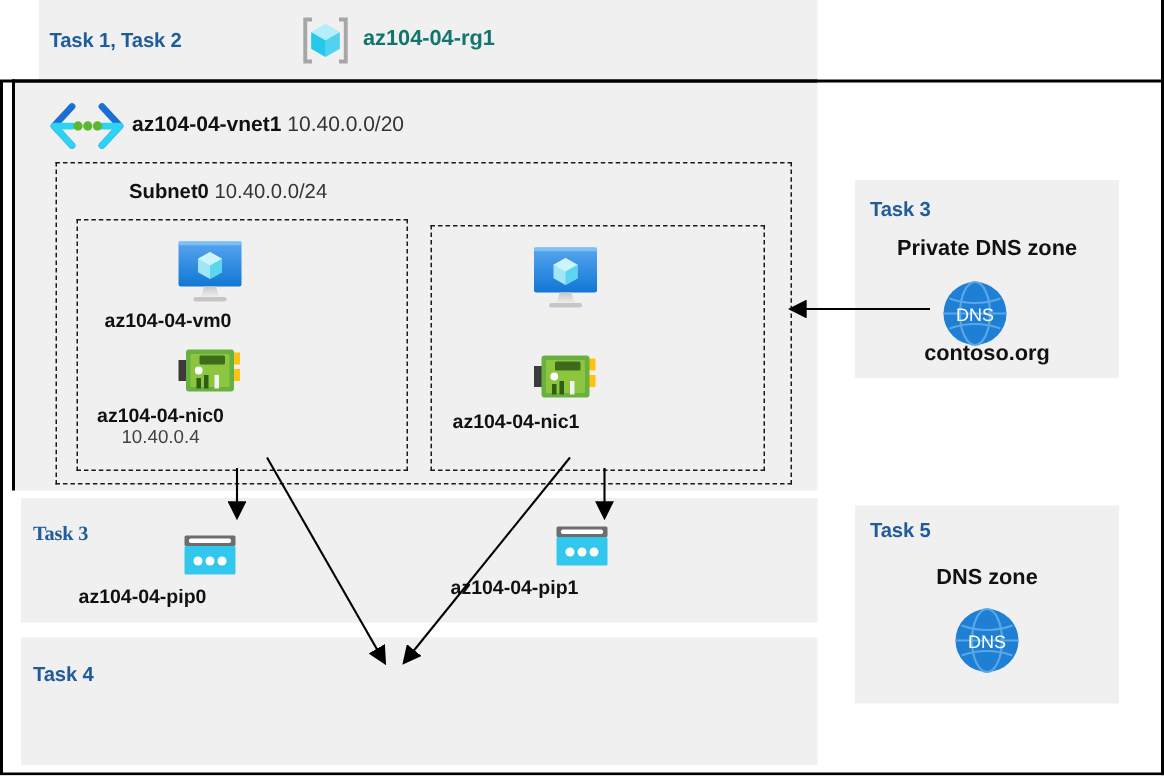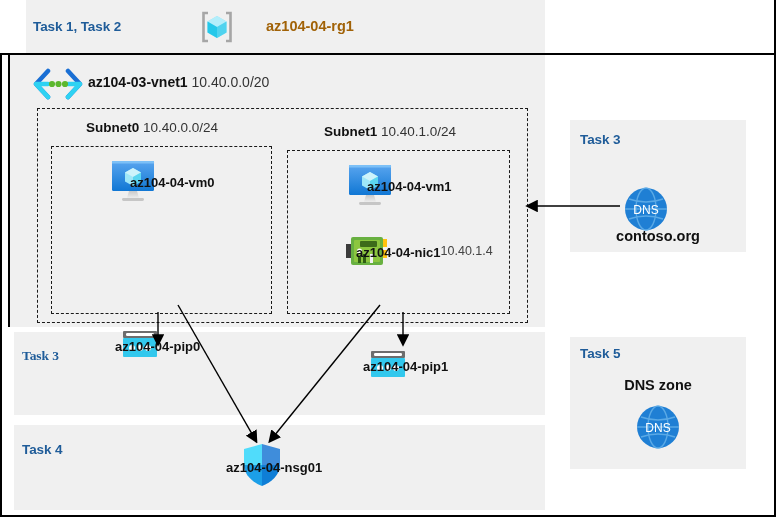--- a/index.html
+++ b/index.html
@@ -12,21 +12,21 @@
   .sub{font-size:12.5px;color:#444;text-align:center;white-space:nowrap;}
 
   
   #frame{position:absolute;left:0;top:0;width:776px;height:517px;box-sizing:border-box;padding-left:43px;}
 
   
   #rg-panel{position:absolute;left:26px;top:0;width:519px;height:53px;background:#f0f0f0;}
   #rg-header{position:absolute;left:26px;top:0;width:519px;height:53px;}
   #rg-task{position:absolute;left:7px;top:19px;}
   #rg-icon{position:absolute;left:172px;top:8px;width:38px;height:38px;}
-  #rg-name{position:absolute;left:216px;top:18px;font-weight:bold;font-size:14.5px;color:#a16207;margin-left:24px;}
+  #rg-name{position:absolute;left:216px;top:18px;font-weight:bold;font-size:14.5px;color:#0f766e;}
 
   
   #vnet-panel{position:absolute;left:8px;top:53px;width:537px;height:274px;
               background:#f0f0f0;border-top:2px solid #000;border-left:2px solid #000;
               box-sizing:border-box;}
   #vnet-icon{position:absolute;left:32px;top:68px;width:52px;height:32px;}
   #vnet-title{position:absolute;left:88px;top:74px;font-size:14px;color:#333;white-space:nowrap;}
   #vnet-title b{color:#111;}
 
   
@@ -47,28 +47,28 @@
   #task3-panel{left:14px;top:332px;width:531px;height:83px;}
   #task4-panel{left:14px;top:425px;width:531px;height:85px;}
   #task5-panel{left:570px;top:120px;width:176px;height:132px;}
   #task6-panel{left:570px;top:337px;width:176px;height:132px;}
   #task3-label{position:absolute;left:22px;top:348px;font-family:Liberation Serif, serif;}
   #task4-label{position:absolute;left:22px;top:442px;}
   #task5-label{position:absolute;left:580px;top:132px;}
   #task6-label{position:absolute;left:580px;top:346px;}
 
   
-  .node{position:absolute;display:flex;align-items:center;}
+  .node{position:absolute;display:flex;flex-direction:column;align-items:center;justify-content:center;}
   .icon-wrap{display:block;line-height:0;}
 
   #vm0{left:108px;top:159px;width:64px;}
   #vm1{left:345px;top:163px;width:64px;}
   #nic0{left:108px;top:228px;width:64px;}
   #nic1{left:345px;top:232px;width:64px;}
-  #pip0{left:120px;top:329px;width:40px;}
+  #pip0{left:120px;top:355px;width:40px;}
   #pip1{left:368px;top:349px;width:40px;}
   #nsg{left:240px;top:443px;width:44px;}
   #pdns{left:622px;top:185px;width:56px;}
   #dns6{left:634px;top:403px;width:48px;}
 
   .node .name{margin-top:3px;}
   #vm0 .name,#vm1 .name{position:relative;width:120px;left:-28px;}
   #nic0 .name,#nic1 .name,#nic0 .sub,#nic1 .sub{position:relative;width:130px;left:-33px;}
   #pip0 .name,#pip1 .name{position:relative;width:130px;left:-45px;margin-top:5px;}
   #nsg .name{position:relative;width:160px;left:-58px;margin-top:4px;}
@@ -108,28 +108,27 @@
     <svg width="52" height="32" viewBox="0 0 52 32">
       <path d="M16 3 L4 16 L16 29" fill="none" stroke="#1a6fd4" stroke-width="4.5" stroke-linecap="round" stroke-linejoin="round"></path>
       <path d="M16 16 L4 16 L16 29" fill="none" stroke="#2ed2f2" stroke-width="4.5" stroke-linecap="round" stroke-linejoin="round"></path>
       <path d="M36 3 L48 16 L36 29" fill="none" stroke="#1a6fd4" stroke-width="4.5" stroke-linecap="round" stroke-linejoin="round"></path>
       <path d="M36 16 L48 16 L36 29" fill="none" stroke="#2ed2f2" stroke-width="4.5" stroke-linecap="round" stroke-linejoin="round"></path>
       <circle cx="20" cy="16" r="3.1" fill="#5cb82e"></circle>
       <circle cx="26.5" cy="16" r="3.1" fill="#5cb82e"></circle>
       <circle cx="33" cy="16" r="3.1" fill="#5cb82e"></circle>
     </svg>
   </div>
-  <div id="vnet-title"><b>az104-03-vnet1</b> <span>10.40.0.0/20</span></div>
+  <div id="vnet-title"><b>az104-04-vnet1</b> <span>10.40.0.0/20</span></div>
 
   <div id="addr-space"></div>
   <div id="subnet0-box" class="subnet-box"></div>
   <div id="subnet1-box" class="subnet-box"></div>
 
   <div id="subnet0-title" class="subnet-title"><b>Subnet0</b> <span>10.40.0.0/24</span></div>
-  <div id="subnet1-title" class="subnet-title"><b>Subnet1</b> <span>10.40.1.0/24</span></div>
 
   <div id="vm0" class="node">
     <span class="icon-wrap">
       <svg width="50" height="44" viewBox="0 0 50 44">
         <defs>
             <linearGradient id="vmg0" x1="0" y1="0" x2="0" y2="1">
           <stop offset="0" stop-color="#59a5ef"></stop>
               <stop offset="1" stop-color="#1077d4"></stop>
             </linearGradient>
           <linearGradient id="std0" x1="0" y1="0" x2="0" y2="1">
@@ -164,42 +163,59 @@
           </defs>
         <rect x="4" y="2" width="42" height="30" rx="1.5" fill="url(#vmg1)"></rect>
         <rect x="4" y="2" width="42" height="2.5" fill="#7cc0f7"></rect>
         <polygon points="25,9 33,13.5 33,22.5 25,27 17,22.5 17,13.5" fill="#9fe7f8"></polygon>
         <polygon points="25,9 33,13.5 25,18 17,13.5" fill="#cdf3fb"></polygon>
         <polygon points="25,18 33,13.5 33,22.5 25,27" fill="#5bd6f0"></polygon>
         <polygon points="21,32 29,32 31,39 19,39" fill="url(#std1)"></polygon>
         <rect x="14" y="39" width="22" height="3" rx="1.4" fill="#c6c6c6"></rect>
       </svg>
     </span>
-    <div class="name">az104-04-vm1</div>
-  </div>
-
-
-  <div id="nic1" class="node">
+  </div>
+
+  <div id="nic0" class="node">
     <span class="icon-wrap">
       <svg width="44" height="38" viewBox="0 0 44 38">
         <rect x="1" y="12" width="6" height="14" fill="#3b3b3b"></rect>
         <rect x="35" y="7" width="7" height="8" fill="#ffc20e"></rect>
         <rect x="35" y="18" width="7" height="8" fill="#ffc20e"></rect>
         <rect x="6" y="5" width="32" height="28" rx="2" fill="#68b040"></rect>
         <rect x="9" y="8" width="26" height="22" rx="1" fill="#8cc63f"></rect>
         <rect x="15" y="9" width="17" height="6" rx="1" fill="#3d6b1a"></rect>
         <circle cx="14.5" cy="19" r="2.6" fill="#ffffff"></circle>
         <rect x="13" y="24" width="3" height="7" fill="#2f5d12"></rect>
         <rect x="18" y="22" width="3" height="9" fill="#2f5d12"></rect>
         <rect x="25" y="22" width="3" height="9" fill="#f2f2f2"></rect>
         <rect x="20" y="16" width="3" height="4" fill="#8cc63f"></rect>
       </svg>
     </span>
+    <div class="name">az104-04-nic0</div>
+    <div class="sub">10.40.0.4</div>
+  </div>
+
+  <div id="nic1" class="node">
+    <span class="icon-wrap">
+      <svg width="44" height="38" viewBox="0 0 44 38">
+        <rect x="1" y="12" width="6" height="14" fill="#3b3b3b"></rect>
+        <rect x="35" y="7" width="7" height="8" fill="#ffc20e"></rect>
+        <rect x="35" y="18" width="7" height="8" fill="#ffc20e"></rect>
+        <rect x="6" y="5" width="32" height="28" rx="2" fill="#68b040"></rect>
+        <rect x="9" y="8" width="26" height="22" rx="1" fill="#8cc63f"></rect>
+        <rect x="15" y="9" width="17" height="6" rx="1" fill="#3d6b1a"></rect>
+        <circle cx="14.5" cy="19" r="2.6" fill="#ffffff"></circle>
+        <rect x="13" y="24" width="3" height="7" fill="#2f5d12"></rect>
+        <rect x="18" y="22" width="3" height="9" fill="#2f5d12"></rect>
+        <rect x="25" y="22" width="3" height="9" fill="#f2f2f2"></rect>
+        <rect x="20" y="16" width="3" height="4" fill="#8cc63f"></rect>
+      </svg>
+    </span>
     <div class="name">az104-04-nic1</div>
-    <div class="sub">10.40.1.4</div>
   </div>
 
   <div id="task3-panel" class="panel"></div>
   <div id="task4-panel" class="panel"></div>
   <div id="task5-panel" class="panel"></div>
   <div id="task6-panel" class="panel"></div>
 
   <div id="task3-label" class="task-label">Task 3</div>
   <div id="task4-label" class="task-label">Task 4</div>
   <div id="task5-label" class="task-label">Task 3</div>
@@ -226,39 +242,22 @@
         <rect x="6" y="4" width="28" height="3" rx="1.2" fill="#ffffff"></rect>
         <rect x="3" y="9" width="34" height="19" rx="1" fill="#32c8ed"></rect>
         <circle cx="12" cy="19" r="3" fill="#ffffff"></circle>
         <circle cx="20" cy="19" r="3" fill="#ffffff"></circle>
         <circle cx="28" cy="19" r="3" fill="#ffffff"></circle>
       </svg>
     </span>
     <div class="name">az104-04-pip1</div>
   </div>
 
-  <div id="nsg" class="node">
-    <span class="icon-wrap">
-      <svg width="44" height="44" viewBox="0 0 44 44">
-        <defs>
-          <clipPath id="shclip">
-            <path d="M22 1 L40 6 L40 22 C40 32 31 39.5 22 43 C13 39.5 4 32 4 22 L4 6 Z"></path>
-          </clipPath>
-        </defs>
-        <g clip-path="url(#shclip)">
-          <rect x="4" y="0" width="18" height="22" fill="#50dcfb"></rect>
-          <rect x="22" y="0" width="18" height="22" fill="#3f8ddb"></rect>
-          <rect x="4" y="22" width="18" height="22" fill="#1c9fe8"></rect>
-          <rect x="22" y="22" width="18" height="22" fill="#0f7ed6"></rect>
-        </g>
-      </svg>
-    </span>
-    <div class="name">az104-04-nsg01</div>
-  </div>
-
+
+  <div id="pdns-title">Private DNS zone</div>
   <div id="pdns" class="node">
     <span class="icon-wrap">
       <svg width="48" height="48" viewBox="0 0 48 48">
         <circle cx="24" cy="24" r="21" fill="#1f7fd4"></circle>
         <ellipse cx="24" cy="24" rx="10" ry="21" fill="none" stroke="#5aa9e6" stroke-width="1.4"></ellipse>
         <line x1="3" y1="24" x2="45" y2="24" stroke="#5aa9e6" stroke-width="1.4"></line>
         <path d="M7 14 Q24 20 41 14" fill="none" stroke="#5aa9e6" stroke-width="1.4"></path>
         <path d="M7 34 Q24 28 41 34" fill="none" stroke="#5aa9e6" stroke-width="1.4"></path>
         <text x="24" y="29" font-family="Liberation Sans, sans-serif" font-size="12" fill="#ffffff" text-anchor="middle">DNS</text>
       </svg>

